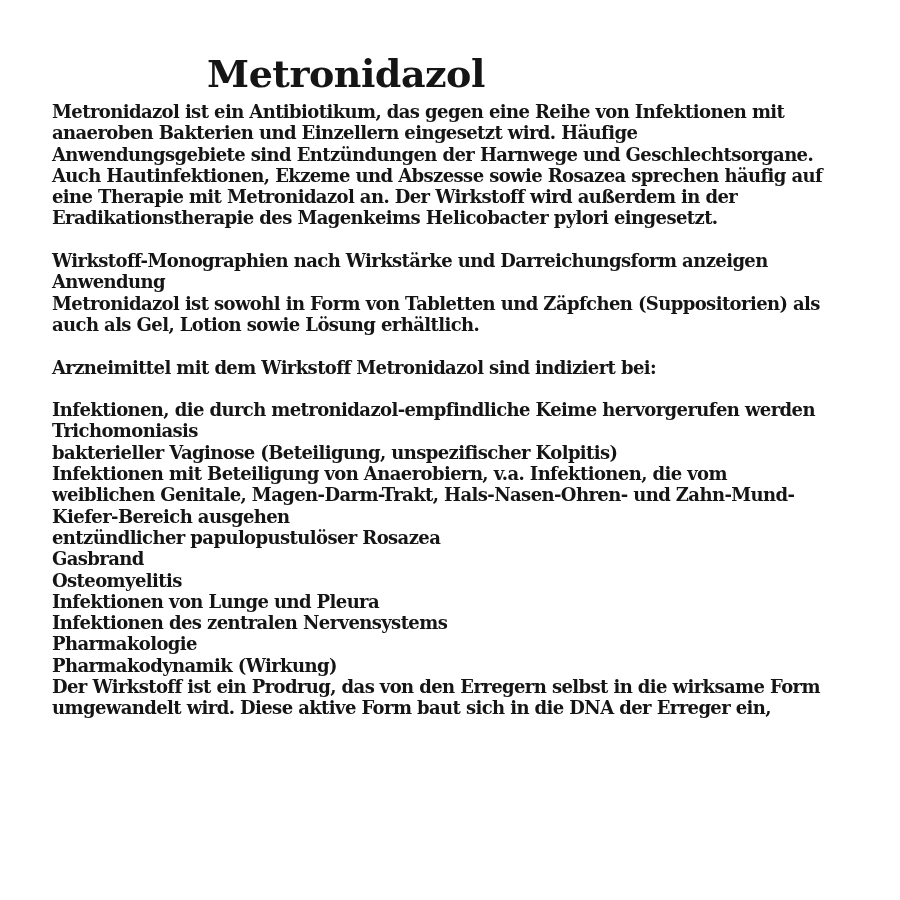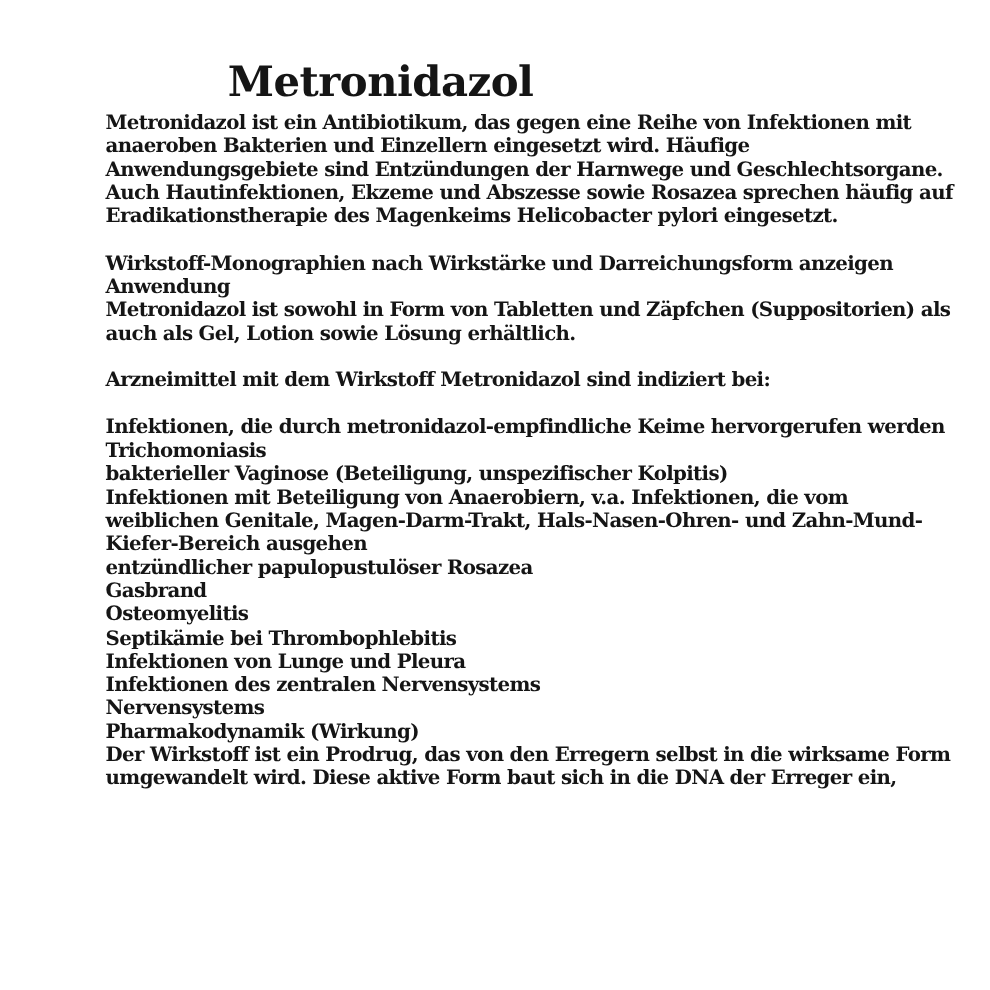--- a/index.html
+++ b/index.html
@@ -25,21 +25,20 @@
   .doc-title {
     font-size: 38px;
     line-height: 40px;
     text-align: center;
     margin: 0 0 7px 0;
     letter-spacing: -0.5px;
     white-space: nowrap;
   }
   .doc-body {
     font-size: 18px;
-    margin-left: 44px;
   }
   .paragraph {
     margin: 0;
   }
   .line {
     font-size: 18px;
     line-height: 21.3px;
     letter-spacing: -0.6px;
     white-space: nowrap;
   }
@@ -51,20 +50,21 @@
 <body>
 
 <div class="page">
   <h1 class="doc-title">Metronidazol</h1>
   <div class="doc-body">
       <div class="paragraph">
         <div class="line">Metronidazol ist ein Antibiotikum, das gegen eine Reihe von Infektionen mit</div>
         <div class="line">anaeroben Bakterien und Einzellern eingesetzt wird. Häufige</div>
         <div class="line">Anwendungsgebiete sind Entzündungen der Harnwege und Geschlechtsorgane.</div>
         <div class="line">Auch Hautinfektionen, Ekzeme und Abszesse sowie Rosazea sprechen häufig auf</div>
+        <div class="line">eine Therapie mit Metronidazol an. Der Wirkstoff wird außerdem in der</div>
         <div class="line">Eradikationstherapie des Magenkeims Helicobacter pylori eingesetzt.</div>
       </div>
       <div class="gap"></div>
       <div class="paragraph">
         <div class="line">Wirkstoff-Monographien nach Wirkstärke und Darreichungsform anzeigen</div>
         <div class="line">Anwendung</div>
         <div class="line">Metronidazol ist sowohl in Form von Tabletten und Zäpfchen (Suppositorien) als</div>
         <div class="line">auch als Gel, Lotion sowie Lösung erhältlich.</div>
       </div>
       <div class="gap"></div>
@@ -75,22 +75,21 @@
       <div class="paragraph">
         <div class="line">Infektionen, die durch metronidazol-empfindliche Keime hervorgerufen werden</div>
         <div class="line">Trichomoniasis</div>
         <div class="line">bakterieller Vaginose (Beteiligung, unspezifischer Kolpitis)</div>
         <div class="line">Infektionen mit Beteiligung von Anaerobiern, v.a. Infektionen, die vom</div>
         <div class="line">weiblichen Genitale, Magen-Darm-Trakt, Hals-Nasen-Ohren- und Zahn-Mund-</div>
         <div class="line">Kiefer-Bereich ausgehen</div>
         <div class="line">entzündlicher papulopustulöser Rosazea</div>
         <div class="line">Gasbrand</div>
         <div class="line">Osteomyelitis</div>
-        <div class="line">Septikämie bei Thrombophlebitis</div>
         <div class="line">Infektionen von Lunge und Pleura</div>
         <div class="line">Infektionen des zentralen Nervensystems</div>
-        <div class="line">Nervensystems</div>
+        <div class="line">Pharmakologie</div>
         <div class="line">Pharmakodynamik (Wirkung)</div>
         <div class="line">Der Wirkstoff ist ein Prodrug, das von den Erregern selbst in die wirksame Form</div>
         <div class="line">umgewandelt wird. Diese aktive Form baut sich in die DNA der Erreger ein,</div>
       </div>
     </div>
 </div>
 
 </body></html>

